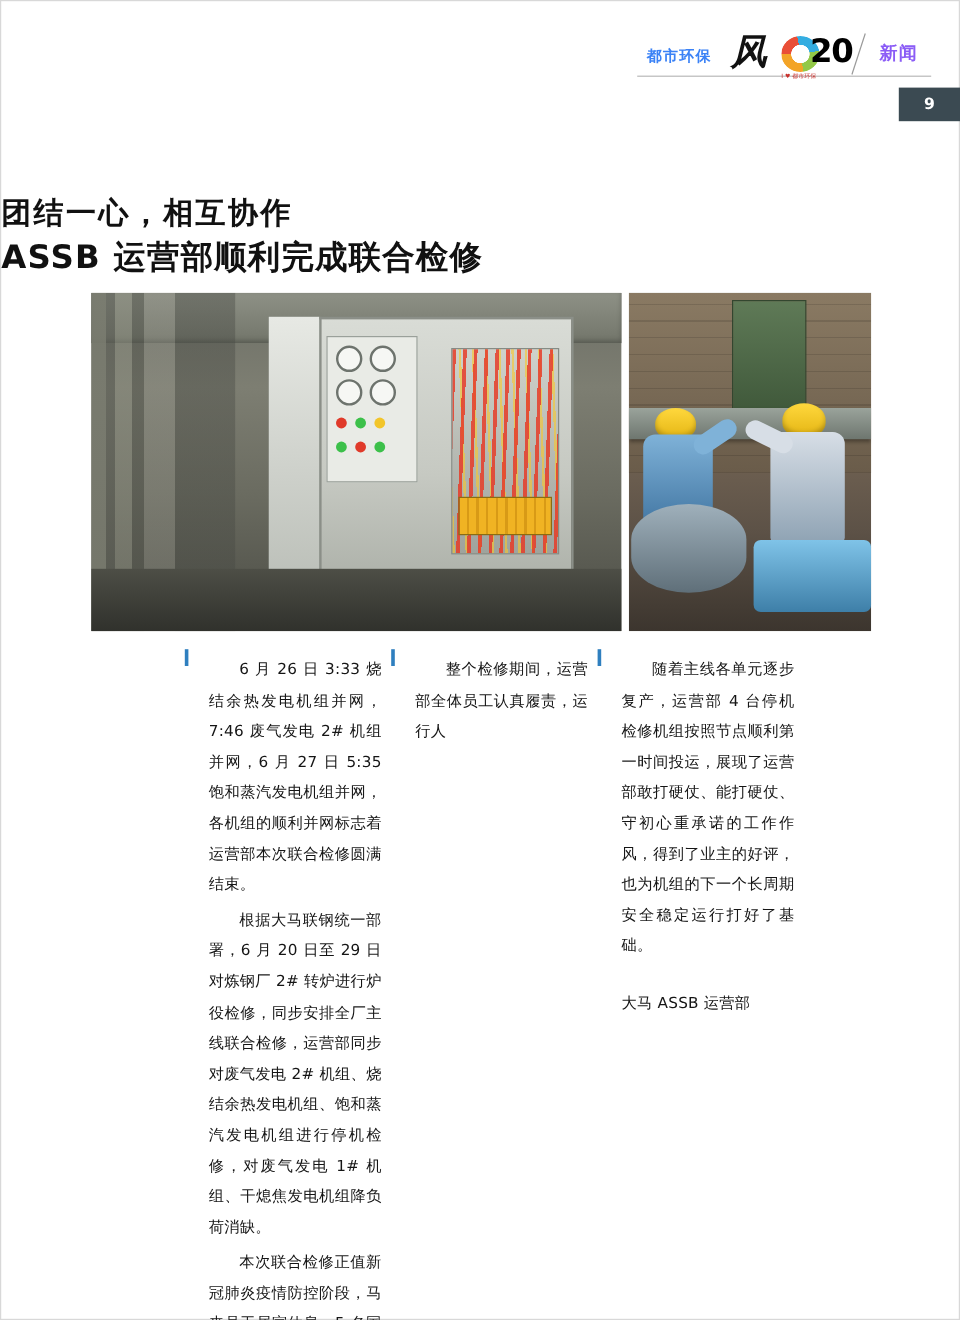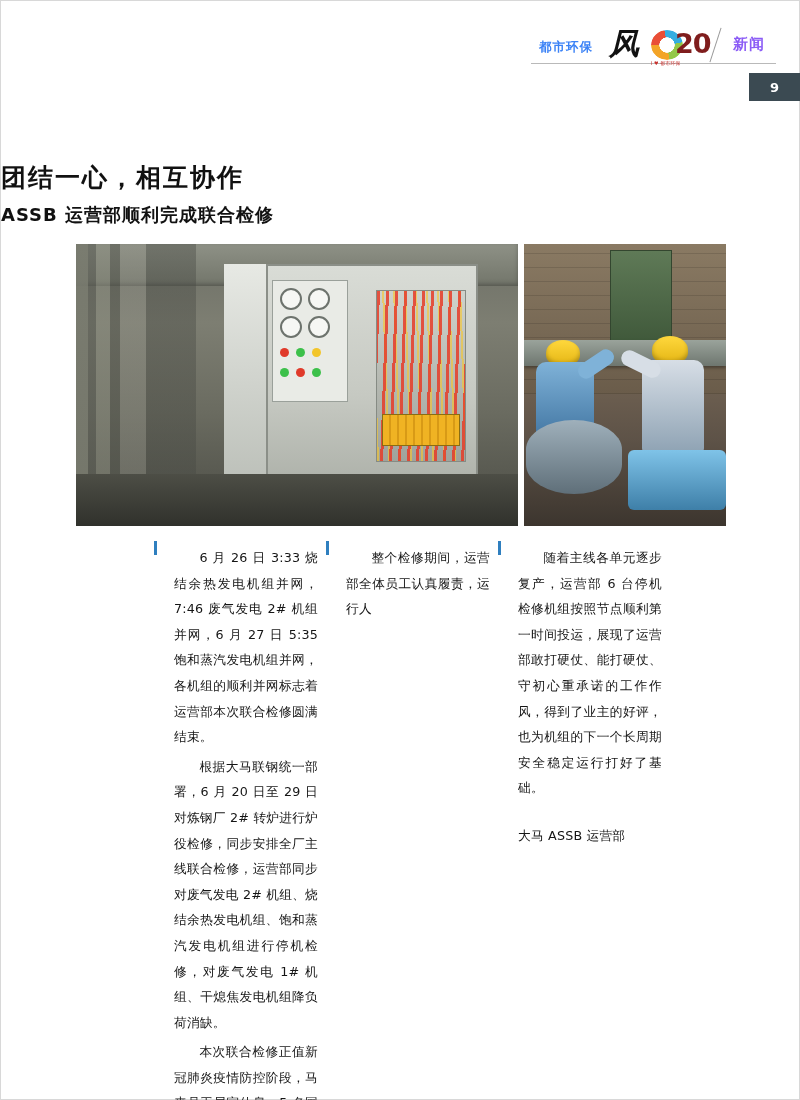--- a/index.html
+++ b/index.html
@@ -67,21 +67,21 @@
     width: 54px;
     height: 30px;
   }
   .logo-20 .num {
     position: absolute;
     left: 0;
     top: -2px;
     font-size: 27px;
     font-weight: bold;
     font-family: "DejaVu Sans", sans-serif;
-    color: #7f1d1d;
+    color: #000000;
     letter-spacing: -1px;
   }
   .logo-20 .swirl {
     position: absolute;
     left: 2px;
     top: 0px;
     width: 32px;
     height: 30px;
     border-radius: 50%;
     background:
@@ -144,21 +144,21 @@
   }
   .title-main {
     font-size: 25px;
     font-weight: bold;
     letter-spacing: 2px;
     color: #111;
     font-family: "DejaVu Sans", sans-serif;
     line-height: 34px;
   }
   .title-sub {
-    font-size: 18px;
+    font-size: 27px;
     font-weight: bold;
     letter-spacing: 1px;
     color: #111;
     font-family: "DejaVu Sans", sans-serif;
     line-height: 40px;
   }
 
   
   .photos {
     position: absolute;
@@ -409,19 +409,19 @@
       <p>本次联合检修正值新冠肺炎疫情防控阶段，马来员工居家休息，5 名国内员</p>
     </div>
 
     <div class="col-rule r2"></div>
     <div class="col c2">
       <p>整个检修期间，运营部全体员工认真履责，运行人</p>
     </div>
 
     <div class="col-rule r3"></div>
     <div class="col c3">
-      <p>随着主线各单元逐步复产，运营部 6 台停机检修机组按照节点顺利第一时间投运，展现了运营部敢打硬仗、能打硬仗、守初心重承诺的工作作风，得到了业主的好评，也为机组的下一个长周期安全稳定运行打好了基础。</p>
+      <p>随着主线各单元逐步复产，运营部 4 台停机检修机组按照节点顺利第一时间投运，展现了运营部敢打硬仗、能打硬仗、守初心重承诺的工作作风，得到了业主的好评，也为机组的下一个长周期安全稳定运行打好了基础。</p>
       <p class="sign">大马 ASSB 运营部</p>
     </div>
 
   </div>
 
 </div>
 
 </body></html>

